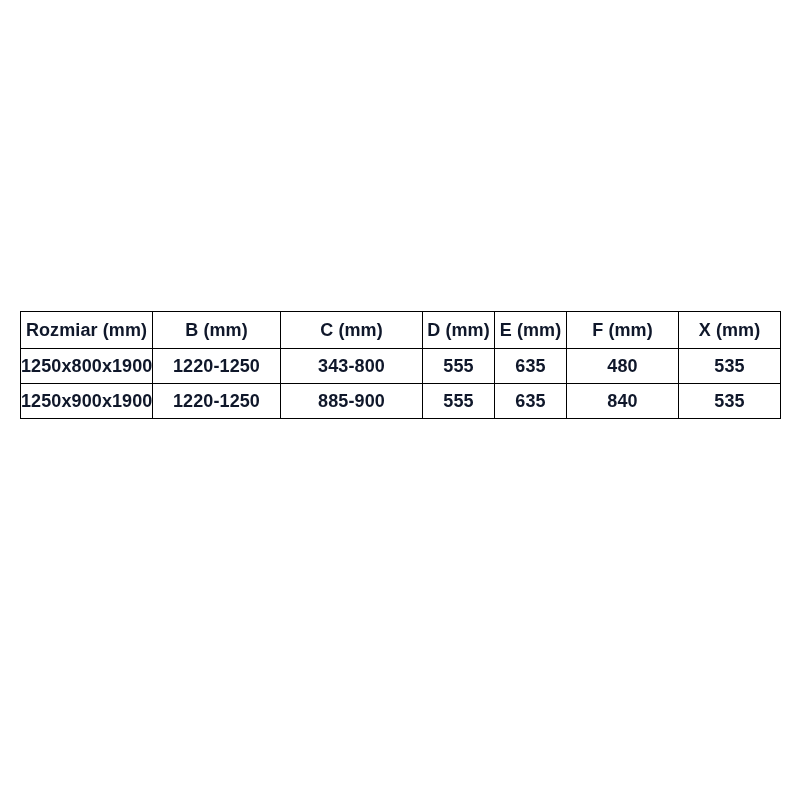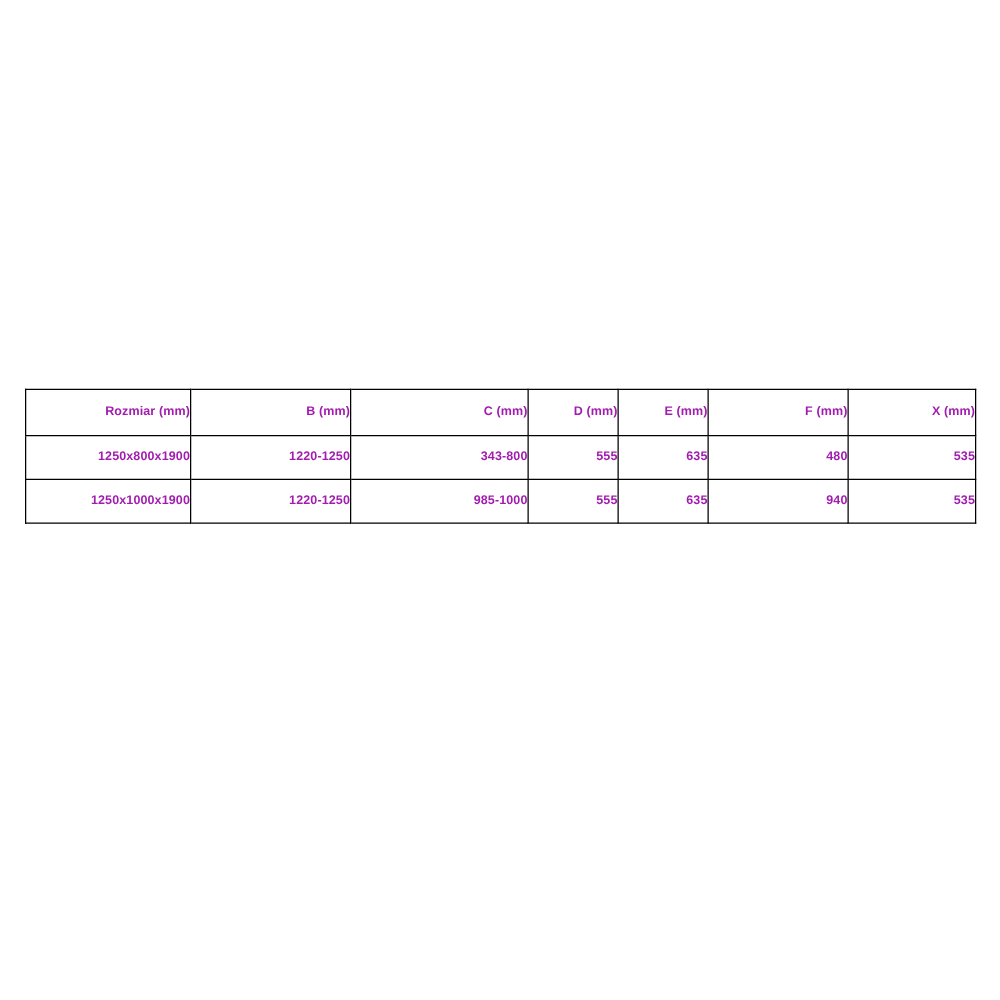--- a/index.html
+++ b/index.html
@@ -30,25 +30,25 @@
   }
   table.size-table {
     border-collapse: collapse;
     table-layout: fixed;
     width: 760px;
     background: #ffffff;
   }
   table.size-table td,
   table.size-table th {
     border: 1px solid #000000;
-    text-align: right;
+    text-align: center;
     vertical-align: middle;
-    font-size: 10px;
+    font-size: 18px;
     font-weight: bold;
-    color: #a21caf;
+    color: #0f172a;
     padding: 0;
     height: 34px;
     line-height: 34px;
     white-space: nowrap;
     letter-spacing: 0.1px;
   }
   table.size-table thead th {
     height: 36px;
     line-height: 36px;
   }
@@ -91,24 +91,24 @@
         <tr>
           <td>1250x800x1900</td>
           <td>1220-1250</td>
           <td>343-800</td>
           <td>555</td>
           <td>635</td>
           <td>480</td>
           <td>535</td>
         </tr>
         <tr>
-          <td>1250x1000x1900</td>
+          <td>1250x900x1900</td>
           <td>1220-1250</td>
-          <td>985-1000</td>
+          <td>885-900</td>
           <td>555</td>
           <td>635</td>
-          <td>940</td>
+          <td>840</td>
           <td>535</td>
         </tr>
       </tbody>
     </table>
   </div>
 </div>
 
 </body></html>

